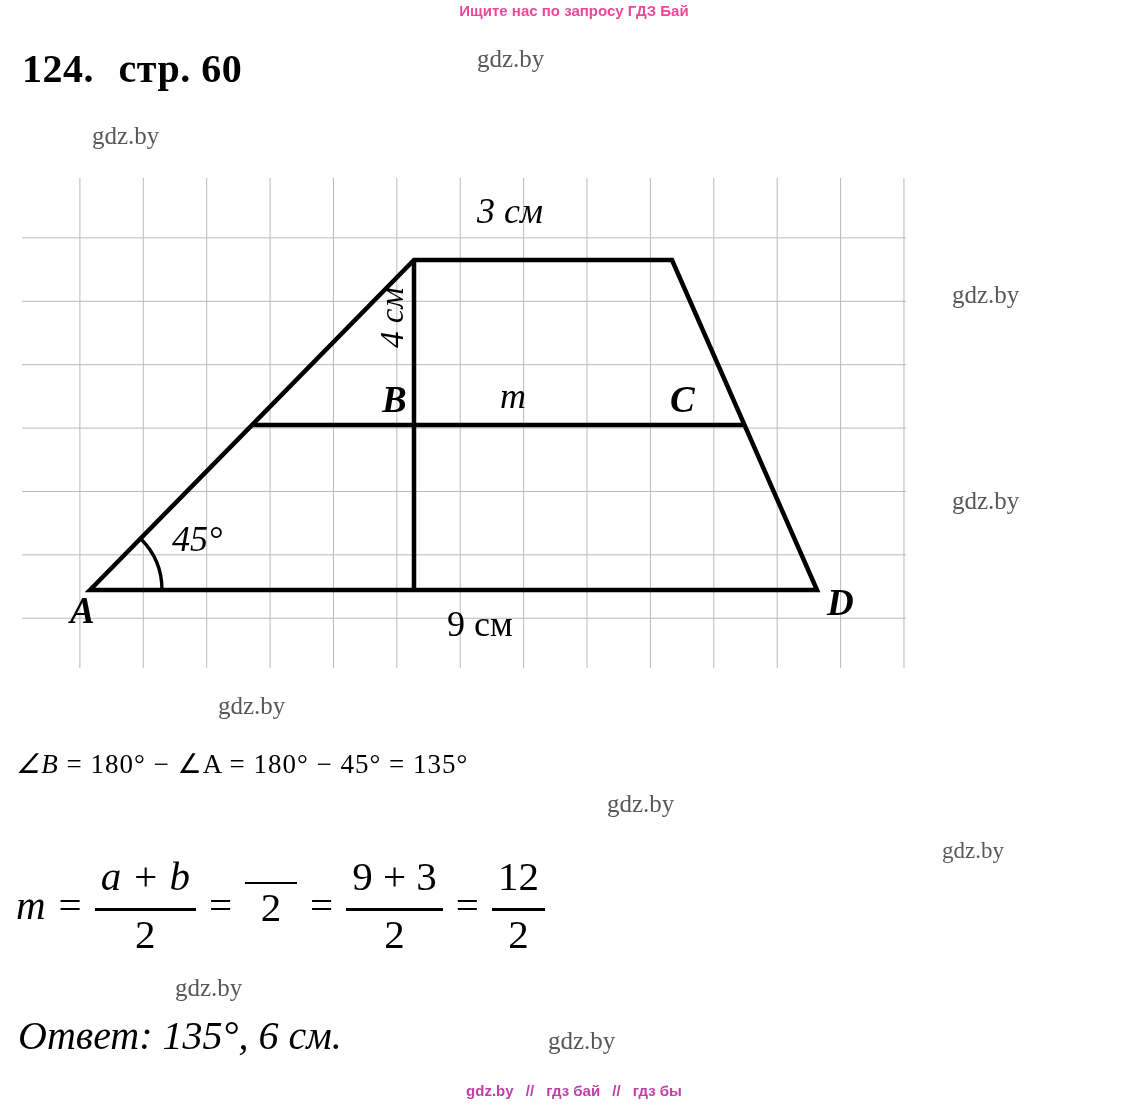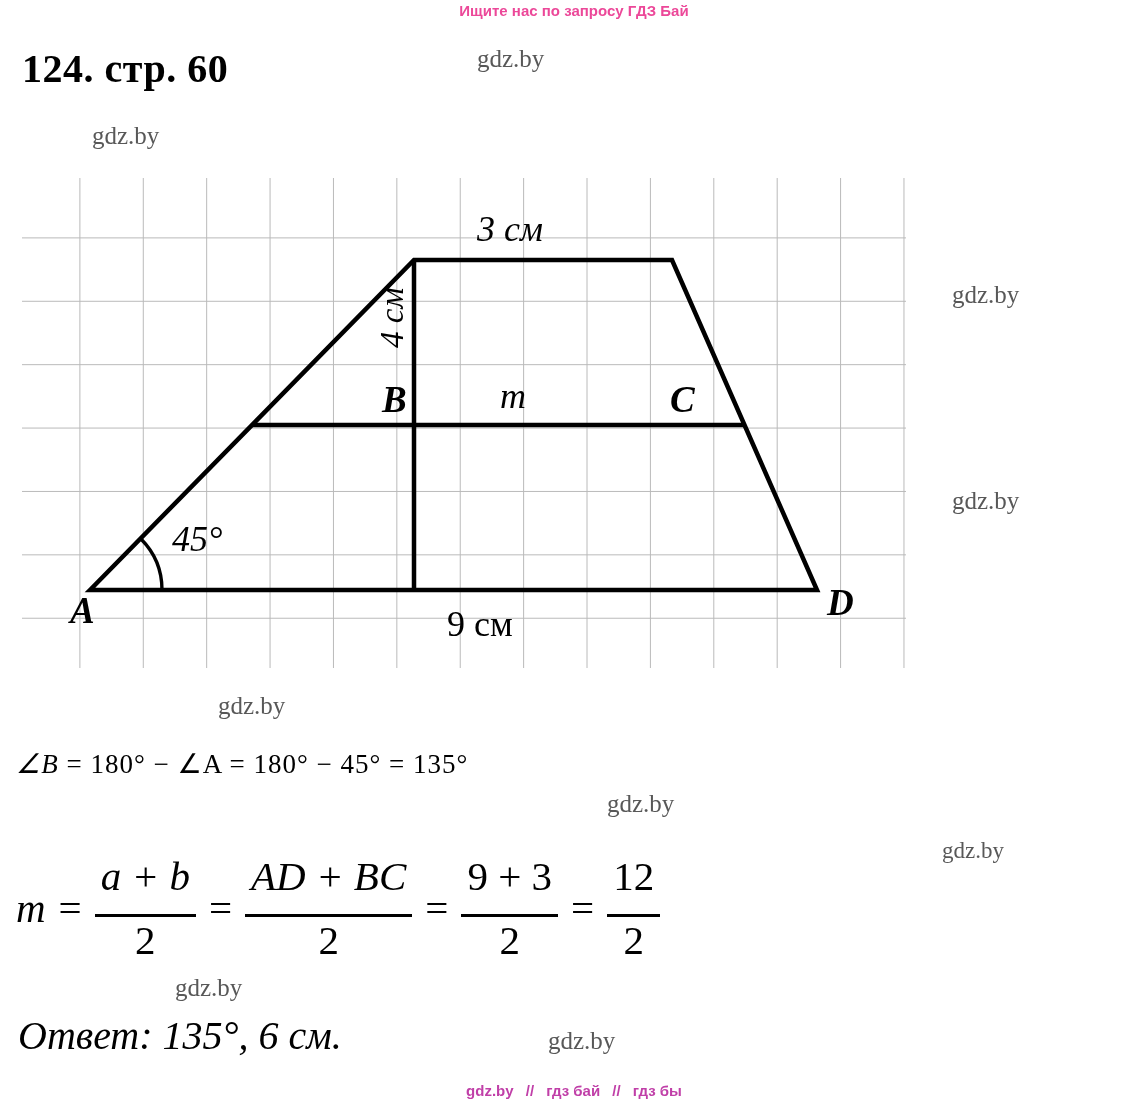--- a/index.html
+++ b/index.html
@@ -100,21 +100,21 @@
     margin: 0 13px;
   }
   .frac {
     display: inline-flex;
     flex-direction: column;
     align-items: center;
     vertical-align: middle;
     line-height: 1.05;
   }
   .frac .num {
-    padding: 0 6px 16px 6px;
+    padding: 0 6px 10px 6px;
   }
   .frac .bar {
     width: 100%;
     min-width: 52px;
     height: 2.6px;
     background: #000;
   }
   .frac .den {
     padding: 2px 6px 0 6px;
   }
@@ -151,42 +151,42 @@
 <div class="wm" style="left:952px; top:281px;">gdz.by</div>
 <div class="wm" style="left:952px; top:487px;">gdz.by</div>
 <div class="wm" style="left:218px; top:692px;">gdz.by</div>
 <div class="wm" style="left:607px; top:790px;">gdz.by</div>
 <div class="wm" style="left:942px; top:838px; font-size:23px;">gdz.by</div>
 <div class="wm" style="left:175px; top:974px;">gdz.by</div>
 <div class="wm" style="left:548px; top:1027px;">gdz.by</div>
 
 <div class="title">
   <span>124.</span>
-  <span style="">стр. 60</span>
+  <span style="margin-left:14px;">стр. 60</span>
 </div>
 
 <div class="figure-wrap">
   <div class="grid-bg"></div>
   <svg class="fig-svg" viewBox="0 0 884 490" width="884" height="490">
 
     <polygon points="68,412 392,82 650,82 795,412" fill="none" stroke="#000000" stroke-width="4.5" stroke-linejoin="miter"></polygon>
 
     <line x1="392" y1="82" x2="392" y2="412" stroke="#000000" stroke-width="4.5"></line>
 
     <line x1="230" y1="247" x2="722" y2="247" stroke="#000000" stroke-width="4.5"></line>
 
     <path d="M 140,412 A 72,72 0 0 0 119,361" fill="none" stroke="#000000" stroke-width="3.4"></path>
   </svg>
 
   <div style="position:absolute; left:360px; top:200px; font-size:37px; font-style:italic; font-weight:bold;">B</div>
   <div style="position:absolute; left:648px; top:200px; font-size:37px; font-style:italic; font-weight:bold;">C</div>
   <div style="position:absolute; left:48px; top:411px; font-size:37px; font-style:italic; font-weight:bold;">A</div>
   <div style="position:absolute; left:805px; top:403px; font-size:37px; font-style:italic; font-weight:bold;">D</div>
 
-  <div style="position:absolute; left:455px; top:30px; font-size:36px; font-style:italic;">3 см</div>
+  <div style="position:absolute; left:455px; top:12px; font-size:36px; font-style:italic;">3 см</div>
   <div style="position:absolute; left:425px; top:425px; font-size:36px; ">9 см</div>
   <div style="position:absolute; left:352px; top:170px; font-size:33px; font-style:italic; transform:rotate(-90deg); transform-origin:left top;">4 см</div>
   <div style="position:absolute; left:478px; top:197px; font-size:36px; font-style:italic;">m</div>
   <div style="position:absolute; left:150px; top:340px; font-size:36px; font-style:italic;text-align:center;">45°</div>
 </div>
 
 <div class="mathline angle-eq">
   <span class="it">∠B</span><span> = 180° − ∠A</span><span> = 180° − 45°</span><span> = 135°</span>
 </div>
 
@@ -196,21 +196,20 @@
 
   <span class="frac">
     <span class="num it">a + b</span>
     <span class="bar"></span>
     <span class="den">2</span>
   </span>
 
   <span class="op">=</span>
 
   <span class="frac">
-    <span class="num it">AD + BC</span>
     <span class="bar"></span>
     <span class="den">2</span>
   </span>
 
   <span class="op">=</span>
 
   <span class="frac">
     <span class="num">9 + 3</span>
     <span class="bar"></span>
     <span class="den">2</span>

